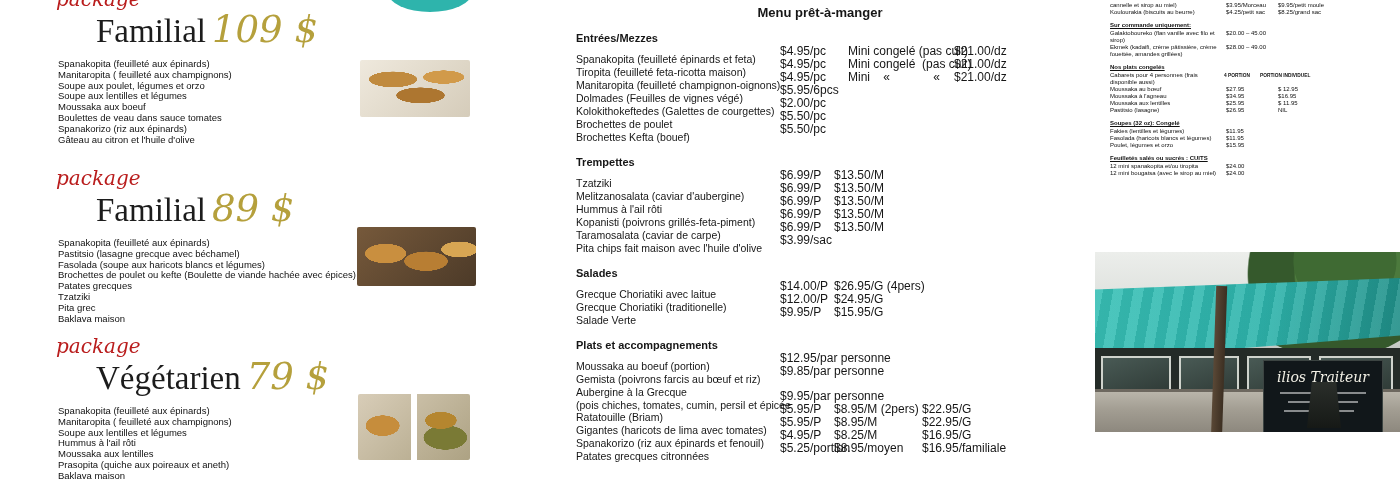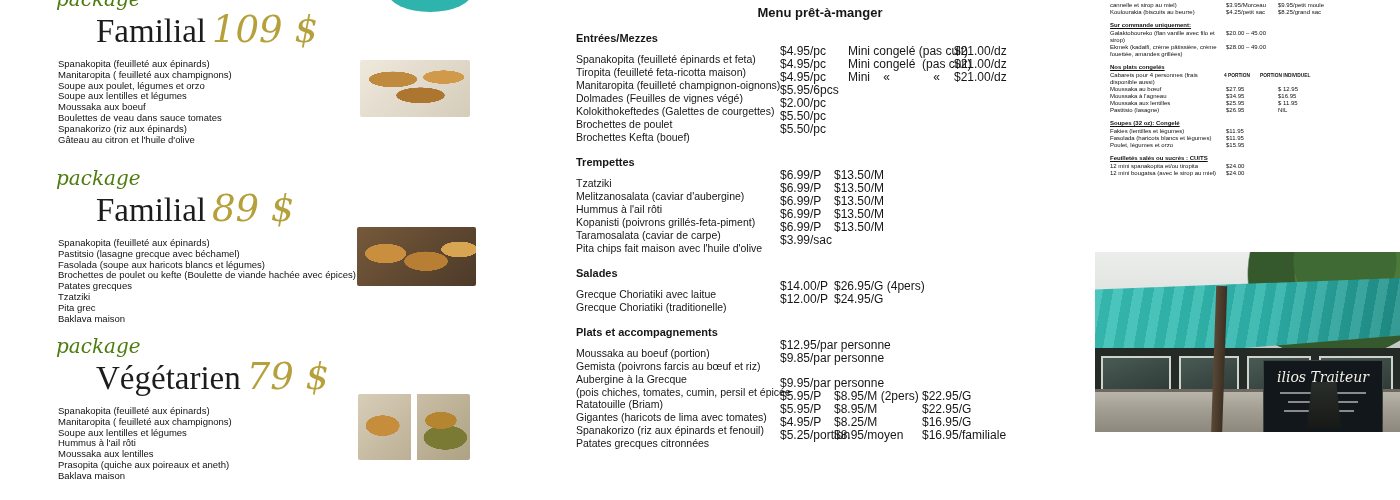--- a/index.html
+++ b/index.html
@@ -21,21 +21,21 @@
   .logo-blob{position:absolute;left:388px;top:-27px;width:84px;height:39px;
     background:var(--awning_teal);border-radius:50%;}
 
   
   .pkg{position:absolute;left:42px;width:330px;}
   #pkg0{top:-13px;}
   #pkg1{top:166px;}
   #pkg2{top:334px;}
   .pkg-script{
     font-family:"DejaVu Serif", serif;font-style:italic;
-    font-size:20px;line-height:24px;color:#4d7c0f;padding-left:14px;
+    font-size:20px;line-height:24px;color:#b91c1c;padding-left:14px;
   }
   .pkg-title{
     font-family:"Liberation Serif", serif;
     font-size:33px;line-height:38px;color:#1c1c1c;padding-left:54px;
     white-space:nowrap;
   }
   .pkg-price{
     font-family:"DejaVu Serif", serif;font-style:italic;
     font-size:37px;color:var(--accent_gold);padding-left:6px;
   }
@@ -254,20 +254,25 @@
         <div class="menu-row">
           <div class="mi-name">Grecque Choriatiki avec laitue</div>
           <span class="price c1">$14.00/P</span>
           <span class="price c2">$26.95/G (4pers)</span>
         </div>
         <div class="menu-row">
           <div class="mi-name">Grecque Choriatiki  (traditionelle)</div>
           <span class="price c1">$12.00/P</span>
           <span class="price c2">$24.95/G</span>
         </div>
+        <div class="menu-row">
+          <div class="mi-name">Salade Verte</div>
+          <span class="price c1">$9.95/P</span>
+          <span class="price c2">$15.95/G</span>
+        </div>
       </div>
       <div class="menu-sec sec-3">
         <div class="sec-title">Plats et accompagnements</div>
         <div class="menu-row">
           <div class="mi-name">Moussaka au boeuf  (portion)</div>
           <span class="price c1">$12.95/par personne</span>
         </div>
         <div class="menu-row">
           <div class="mi-name">Gemista (poivrons farcis au bœuf et riz)</div>
           <span class="price c1">$9.85/par personne</span>

